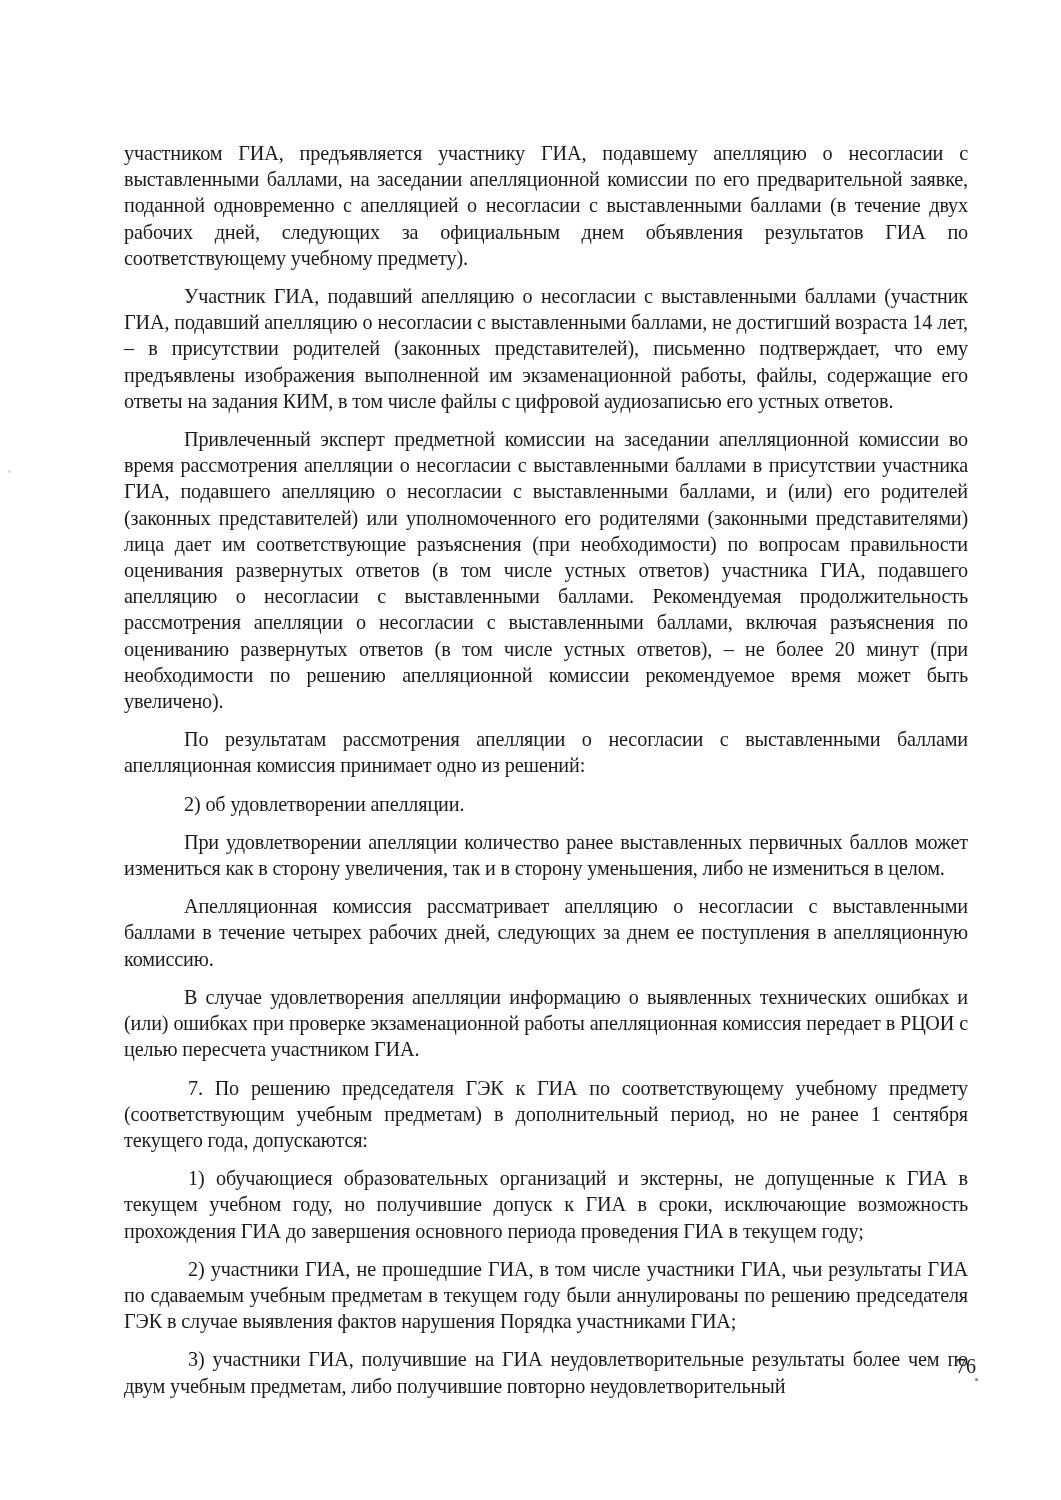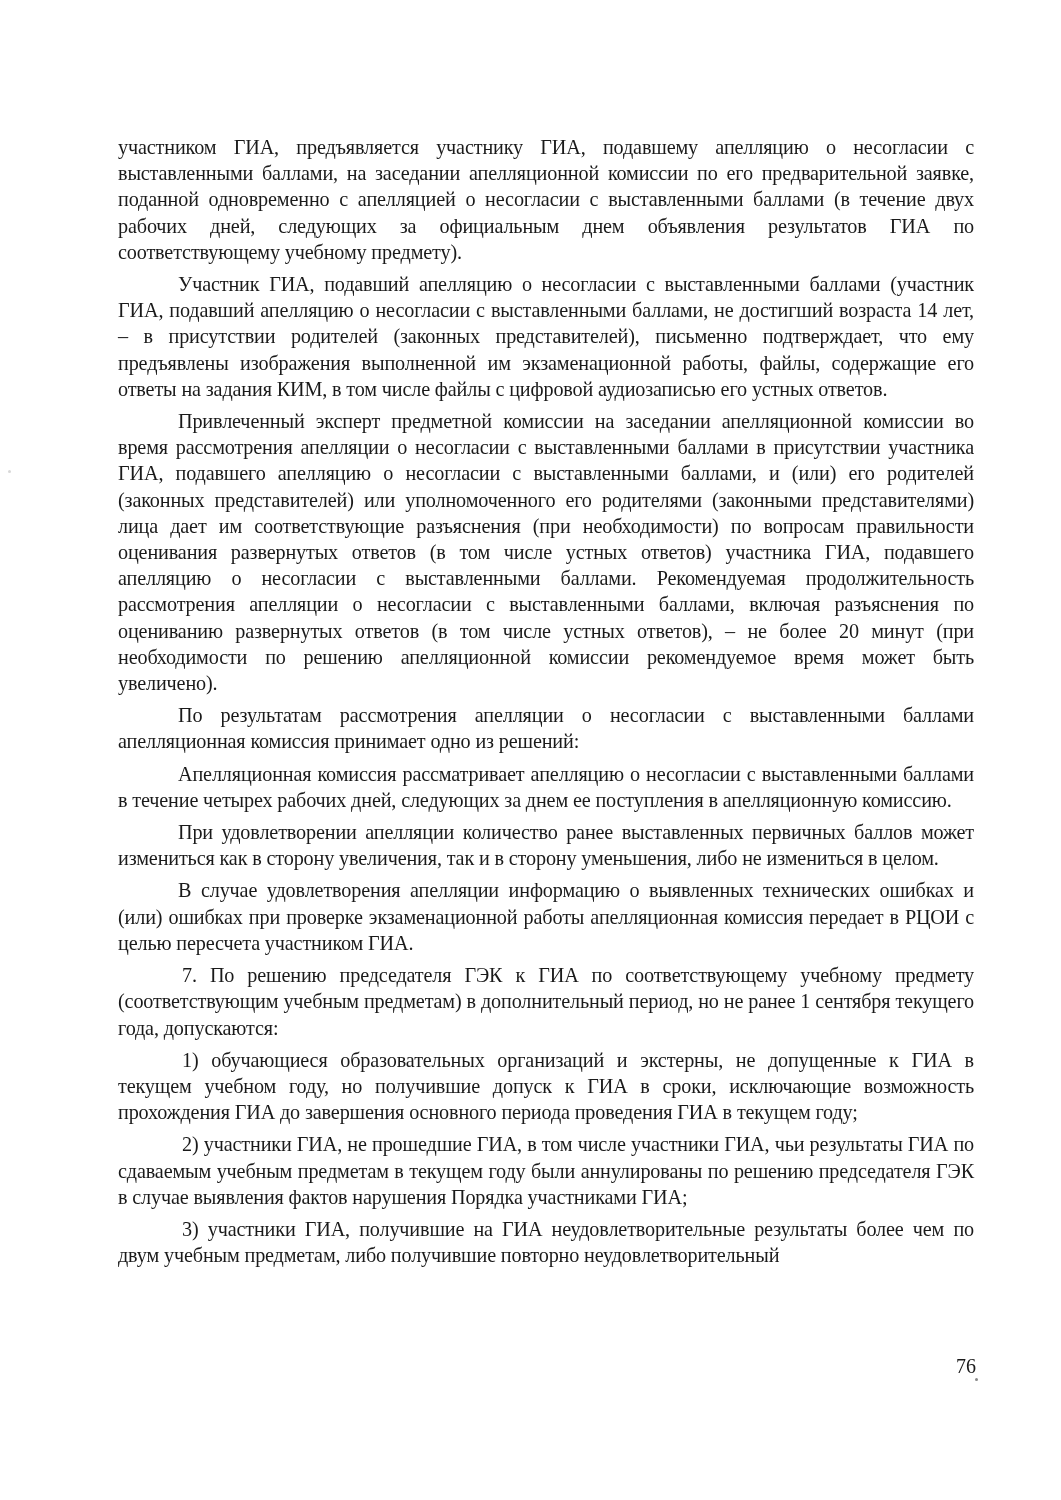--- a/index.html
+++ b/index.html
@@ -12,21 +12,21 @@
     font-family: "Liberation Serif", "DejaVu Serif", serif;
     color: #1a1a1a;
   }
   .page {
     position: absolute;
     left: 112px;
     top: 128px;
     width: 868px;
   }
   .p {
-    margin: 6px;
+    margin: 12px;
     font-size: 20.2px;
     line-height: 26.2px;
     text-align: justify;
     letter-spacing: -0.15px;
     word-spacing: 0px;
   }
   .ind { text-indent: 60px; }
   .ind2 { text-indent: 64px; }
   .page-number {
     position: absolute;
@@ -43,22 +43,23 @@
   }
 </style>
 </head>
 <body>
 
 <div class="page">
   <p class="p">участником ГИА, предъявляется участнику ГИА, подавшему апелляцию о несогласии с выставленными баллами, на заседании апелляционной комиссии по его предварительной заявке, поданной одновременно с апелляцией о несогласии с выставленными баллами (в течение двух рабочих дней, следующих за официальным днем объявления результатов ГИА по соответствующему учебному предмету).</p>
   <p class="p ind">Участник ГИА, подавший апелляцию о несогласии с выставленными баллами (участник ГИА, подавший апелляцию о несогласии с выставленными баллами, не достигший возраста 14 лет, – в присутствии родителей (законных представителей), письменно подтверждает, что ему предъявлены изображения выполненной им экзаменационной работы, файлы, содержащие его ответы на задания КИМ, в том числе файлы с цифровой аудиозаписью его устных ответов.</p>
   <p class="p ind">Привлеченный эксперт предметной комиссии на заседании апелляционной комиссии во время рассмотрения апелляции о несогласии с выставленными баллами в присутствии участника ГИА, подавшего апелляцию о несогласии с выставленными баллами, и (или) его родителей (законных представителей) или уполномоченного его родителями (законными представителями) лица дает им соответствующие разъяснения (при необходимости) по вопросам правильности оценивания развернутых ответов (в том числе устных ответов) участника ГИА, подавшего апелляцию о несогласии с выставленными баллами. Рекомендуемая продолжительность рассмотрения апелляции о несогласии с выставленными баллами, включая разъяснения по оцениванию развернутых ответов (в том числе устных ответов), – не более 20 минут (при необходимости по решению апелляционной комиссии рекомендуемое время может быть увеличено).</p>
   <p class="p ind">По результатам рассмотрения апелляции о несогласии с выставленными баллами апелляционная комиссия принимает одно из решений:</p>
+  <p class="p ind">2) об удовлетворении апелляции.</p>
+  <p class="p ind">При удовлетворении апелляции количество ранее выставленных первичных баллов может измениться как в сторону увеличения, так и в сторону уменьшения, либо не измениться в целом.</p>
   <p class="p ind">Апелляционная комиссия рассматривает апелляцию о несогласии с выставленными баллами в течение четырех рабочих дней, следующих за днем ее поступления в апелляционную комиссию.</p>
-  <p class="p ind">При удовлетворении апелляции количество ранее выставленных первичных баллов может измениться как в сторону увеличения, так и в сторону уменьшения, либо не измениться в целом.</p>
   <p class="p ind">В случае удовлетворения апелляции информацию о выявленных технических ошибках и (или) ошибках при проверке экзаменационной работы апелляционная комиссия передает в РЦОИ с целью пересчета участником ГИА.</p>
   <p class="p ind2">7. По решению председателя ГЭК к ГИА по соответствующему учебному предмету (соответствующим учебным предметам) в дополнительный период, но не ранее 1 сентября текущего года, допускаются:</p>
   <p class="p ind2">1) обучающиеся образовательных организаций и экстерны, не допущенные к ГИА в текущем учебном году, но получившие допуск к ГИА в сроки, исключающие возможность прохождения ГИА до завершения основного периода проведения ГИА в текущем году;</p>
   <p class="p ind2">2) участники ГИА, не прошедшие ГИА, в том числе участники ГИА, чьи результаты ГИА по сдаваемым учебным предметам в текущем году были аннулированы по решению председателя ГЭК в случае выявления фактов нарушения Порядка участниками ГИА;</p>
   <p class="p ind2">3) участники ГИА, получившие на ГИА неудовлетворительные результаты более чем по двум учебным предметам, либо получившие повторно неудовлетворительный</p>
 </div>
 
 <div class="page-number">76</div>
 
 <div class="speck" style="left:8px;top:470px;width:3px;height:3px;"></div>

